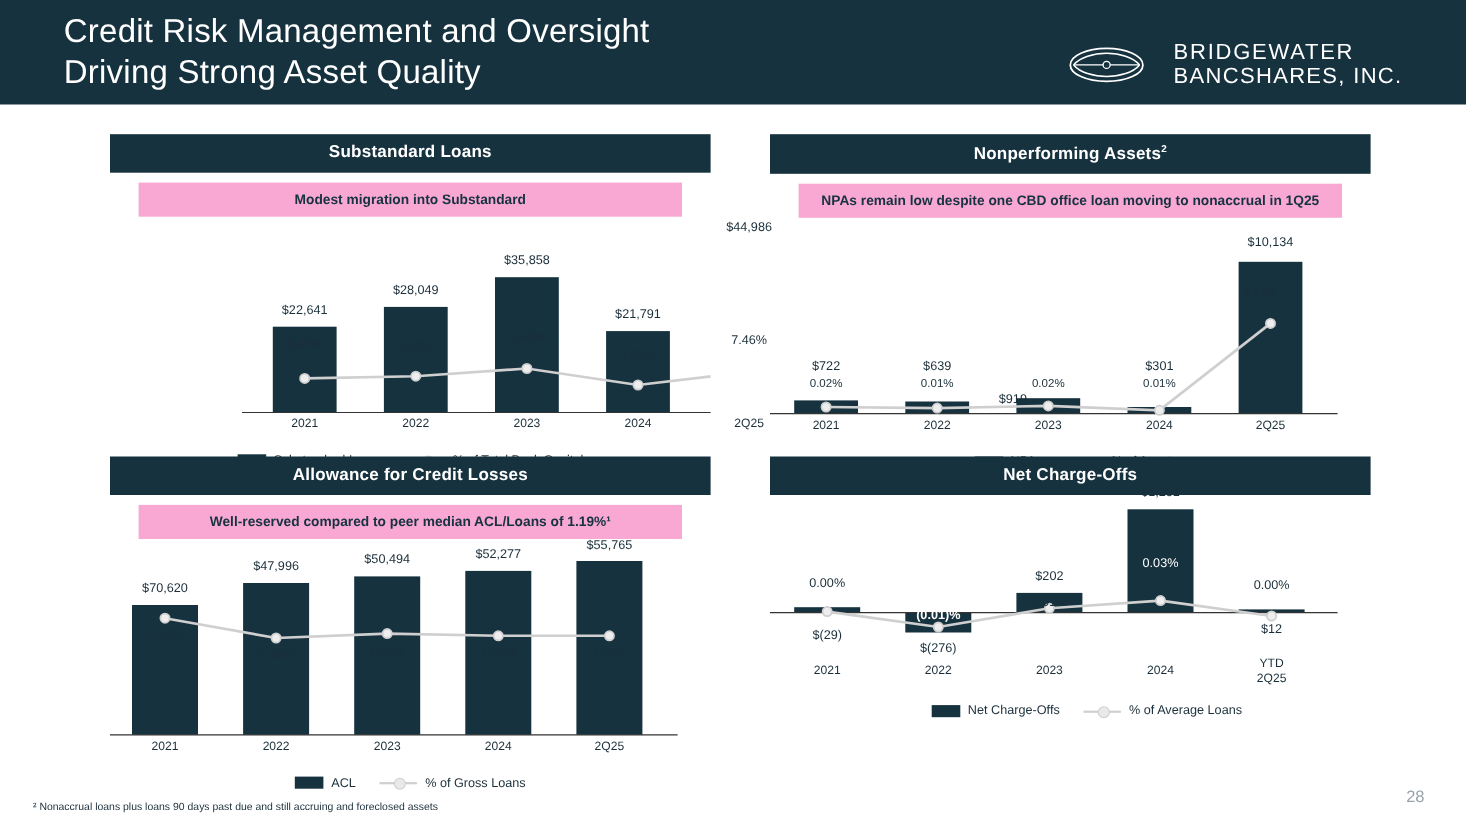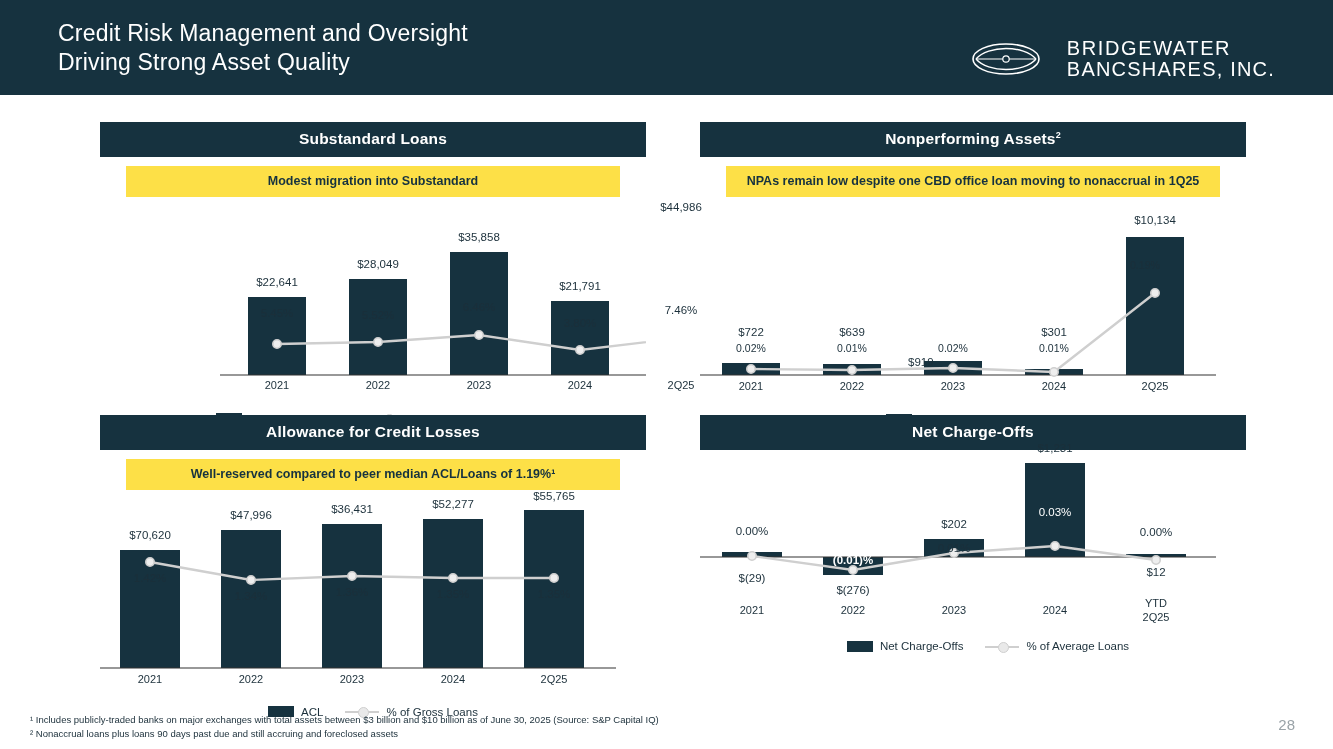--- a/index.html
+++ b/index.html
@@ -16,21 +16,21 @@
     height:95px;
     background:#16323f;
     display:flex;
     align-items:center;
     justify-content:space-between;
     padding:0 58px 0 58px;
   }
   .header h1 {
     color:#ffffff;
     font-weight:400;
-    font-size:23px;
+    font-size:30px;
     line-height:1.22;
     margin:0;
     letter-spacing:0.2px;
   }
   .logo { display:flex; align-items:center; gap:25px;margin-top:23px; }
   .logo-mark { width:72px; height:48px; }
   .logo-text { color:#ffffff; line-height:1.05; }
   .logo-text .l1 { font-size:20px; letter-spacing:1.6px; }
   .logo-text .l2 { font-size:20px; letter-spacing:1.2px; }
 
@@ -43,21 +43,21 @@
     background:#16323f;
     color:#ffffff;
     font-weight:bold;
     font-size:15.5px;
     text-align:center;
     padding:8px 0 9px 0;
     letter-spacing:0.2px;
   }
   .panel-title sup { font-size:9px; vertical-align: super;}
   .panel-sub {
-    background:#fde047;
+    background:#f9a8d4;
     color:#16323f;
     font-weight:bold;
     font-size:12.5px;
     text-align:center;
     padding:7px 10px;
     margin:9px 26px 0 26px;
     line-height:1.35;
   }
   .chart-wrap { position:relative; }
   svg { display:block; }
@@ -250,21 +250,21 @@
           <circle cx="50" cy="72" r="4.2"></circle>
             <circle cx="151" cy="90" r="4.2"></circle>
           <circle cx="252" cy="86" r="4.2"></circle>
             <circle cx="353" cy="88" r="4.2"></circle>
           <circle cx="454" cy="88" r="4.2"></circle>
         </g>
       </svg>
       <div style="position:absolute; left:0; top:0; width:546px; height:200px; font-size:11.5px; color:#1b2f3a;">
         <span style="position:absolute; left:5px; top:39px; width:90px; text-align:center;">$70,620</span>
         <span style="position:absolute; left:106px; top:19px; width:90px; text-align:center;">$47,996</span>
-        <span style="position:absolute; left:207px; top:13px; width:90px; text-align:center;">$36,431</span>
+        <span style="position:absolute; left:207px; top:13px; width:90px; text-align:center;">$50,494</span>
         <span style="position:absolute; left:308px; top:8px; width:90px; text-align:center;">$52,277</span>
         <span style="position:absolute; left:409px; top:0px; width:90px; text-align:center;">$55,765</span>
 
         <span style="position:absolute; left:5px; top:82px; width:90px; text-align:center;">1.42%</span>
         <span style="position:absolute; left:106px; top:100px; width:90px; text-align:center;">1.34%</span>
         <span style="position:absolute; left:207px; top:96px; width:90px; text-align:center;">1.36%</span>
         <span style="position:absolute; left:308px; top:98px; width:90px; text-align:center;">1.35%</span>
         <span style="position:absolute; left:409px; top:98px; width:90px; text-align:center;">1.35%</span>
 
         <span style="position:absolute; left:5px; top:183px; width:90px; text-align:center; font-size:11px;">2021</span>
@@ -337,16 +337,15 @@
       <span class="item">
         <span class="swatch-line"></span>
         <span>% of Average Loans</span>
       </span>
     </div>
   </div>
 
 </div>
 
 <div class="footnotes">
-  <div>¹ Includes publicly-traded banks on major exchanges with total assets between $3 billion and $10 billion as of June 30, 2025 (Source: S&amp;P Capital IQ)</div>
   <div>² Nonaccrual loans plus loans 90 days past due and still accruing and foreclosed assets</div>
 </div>
 <div class="page-num">28</div>
 
 </body></html>

